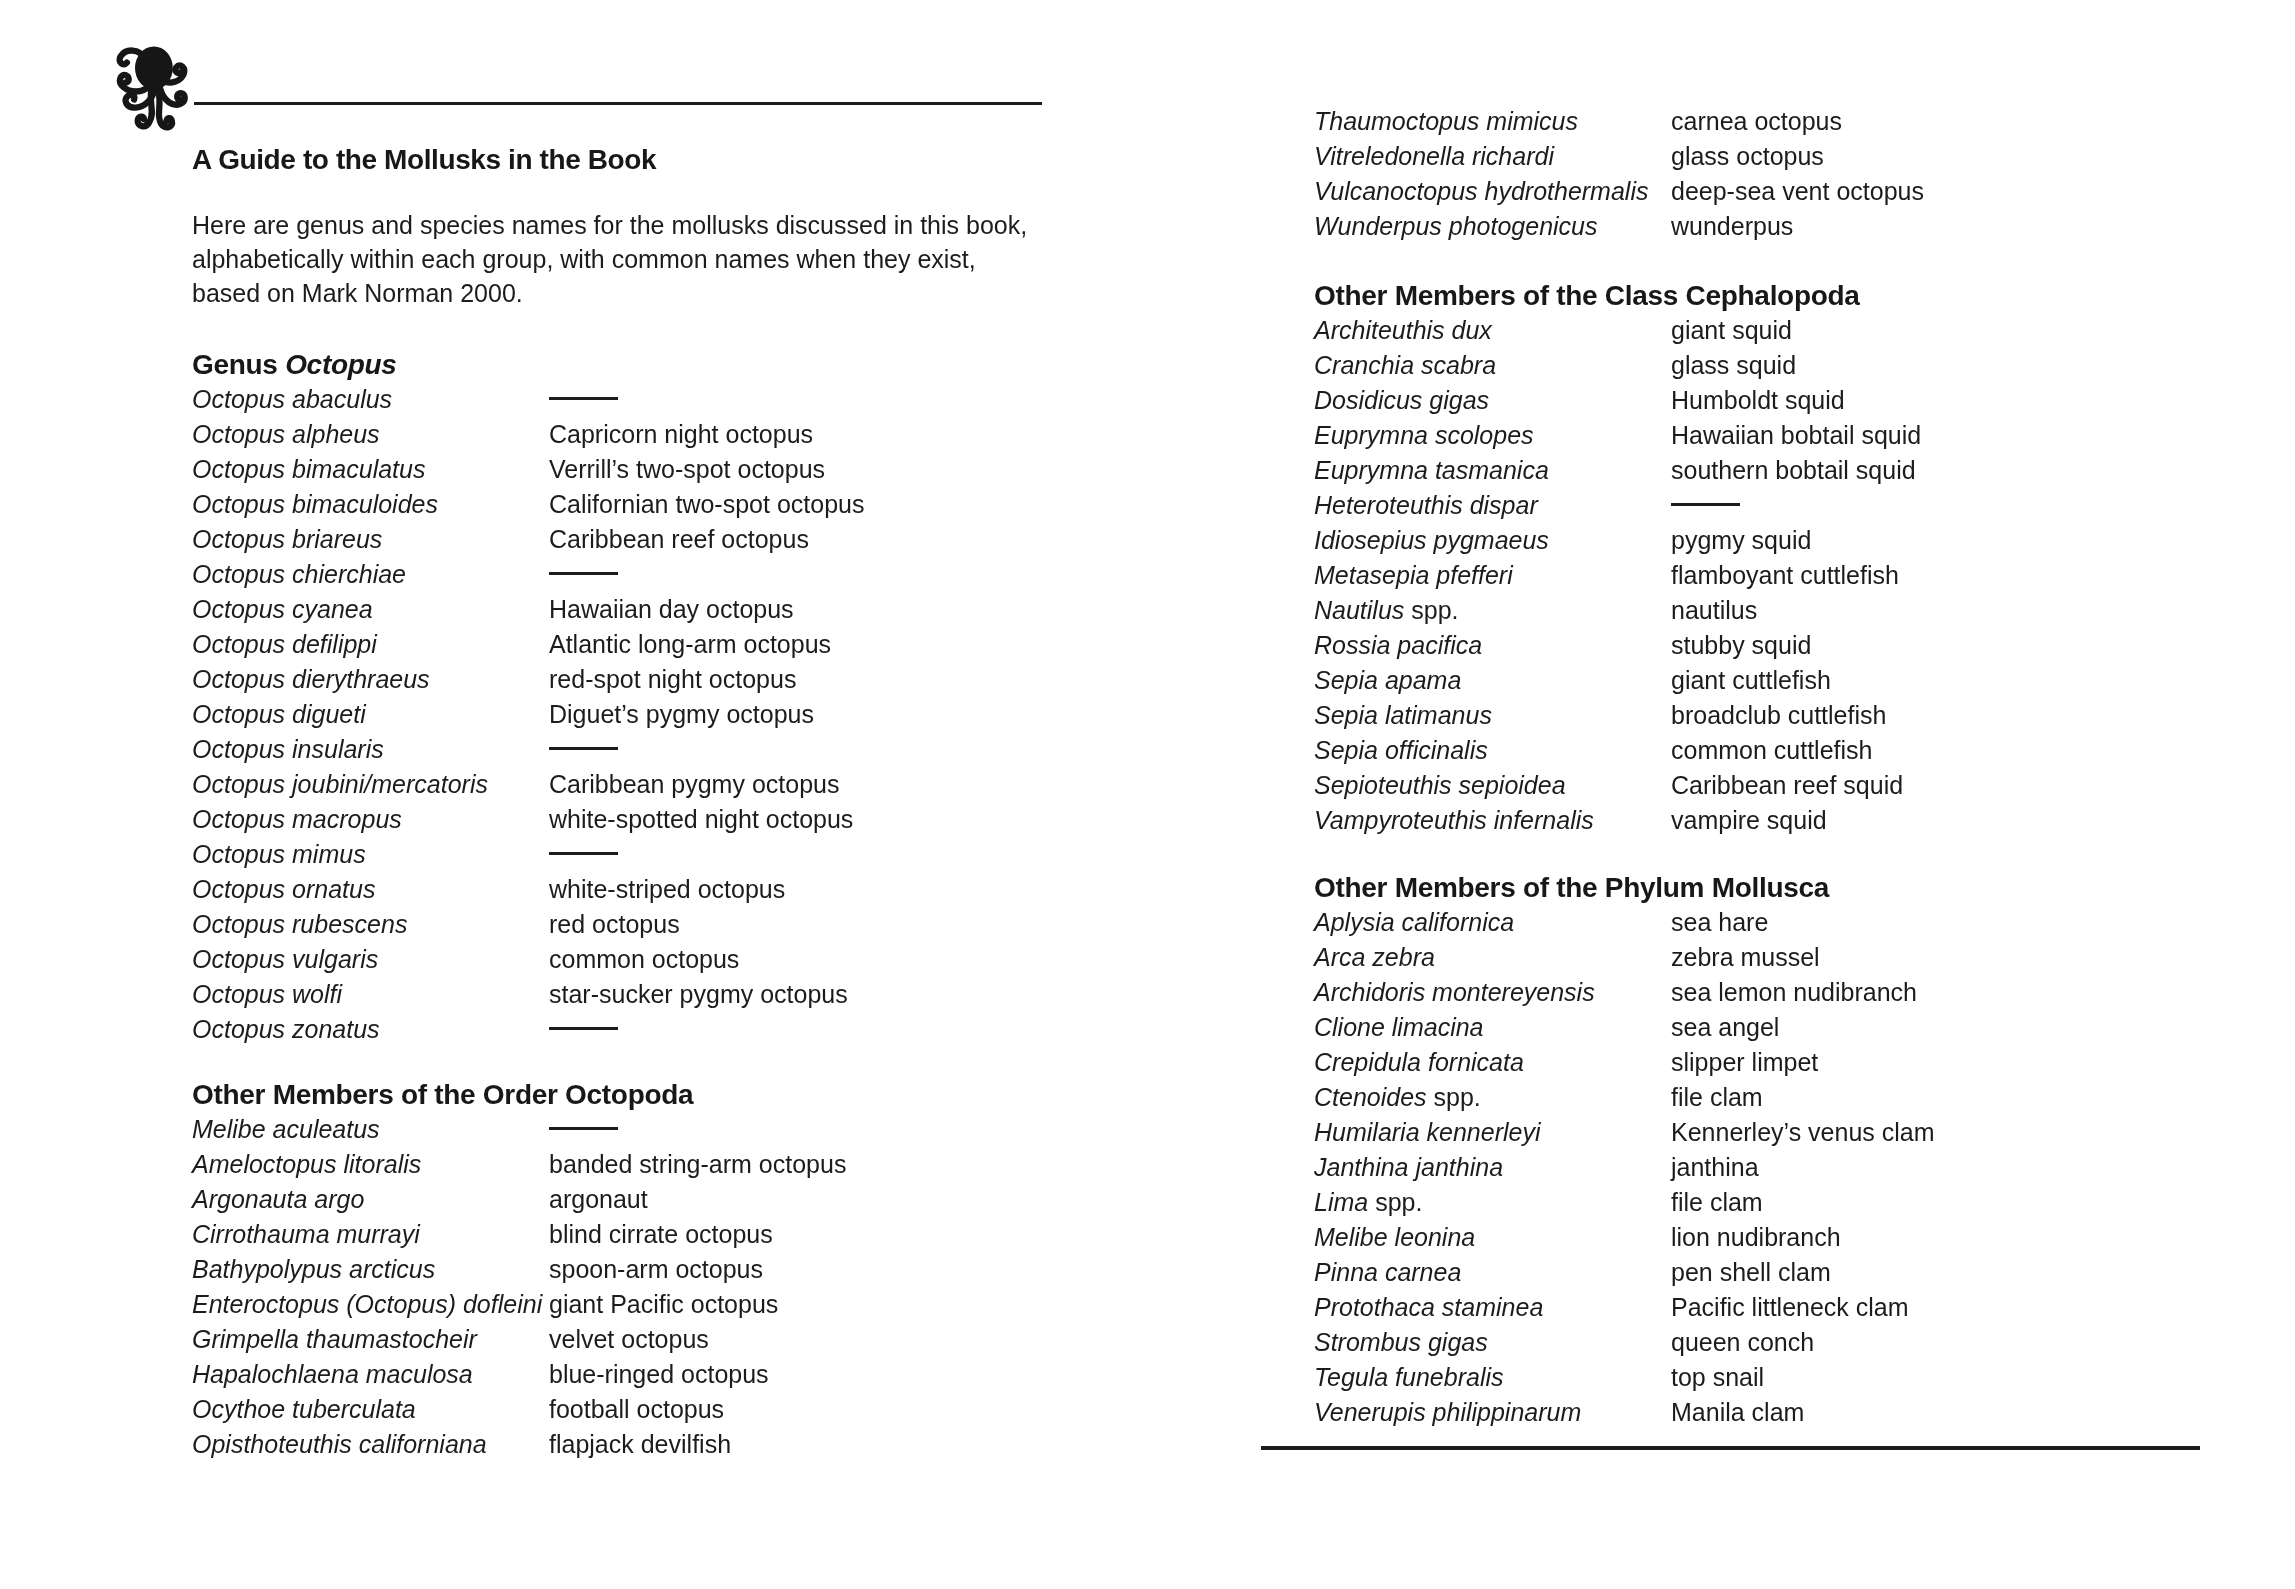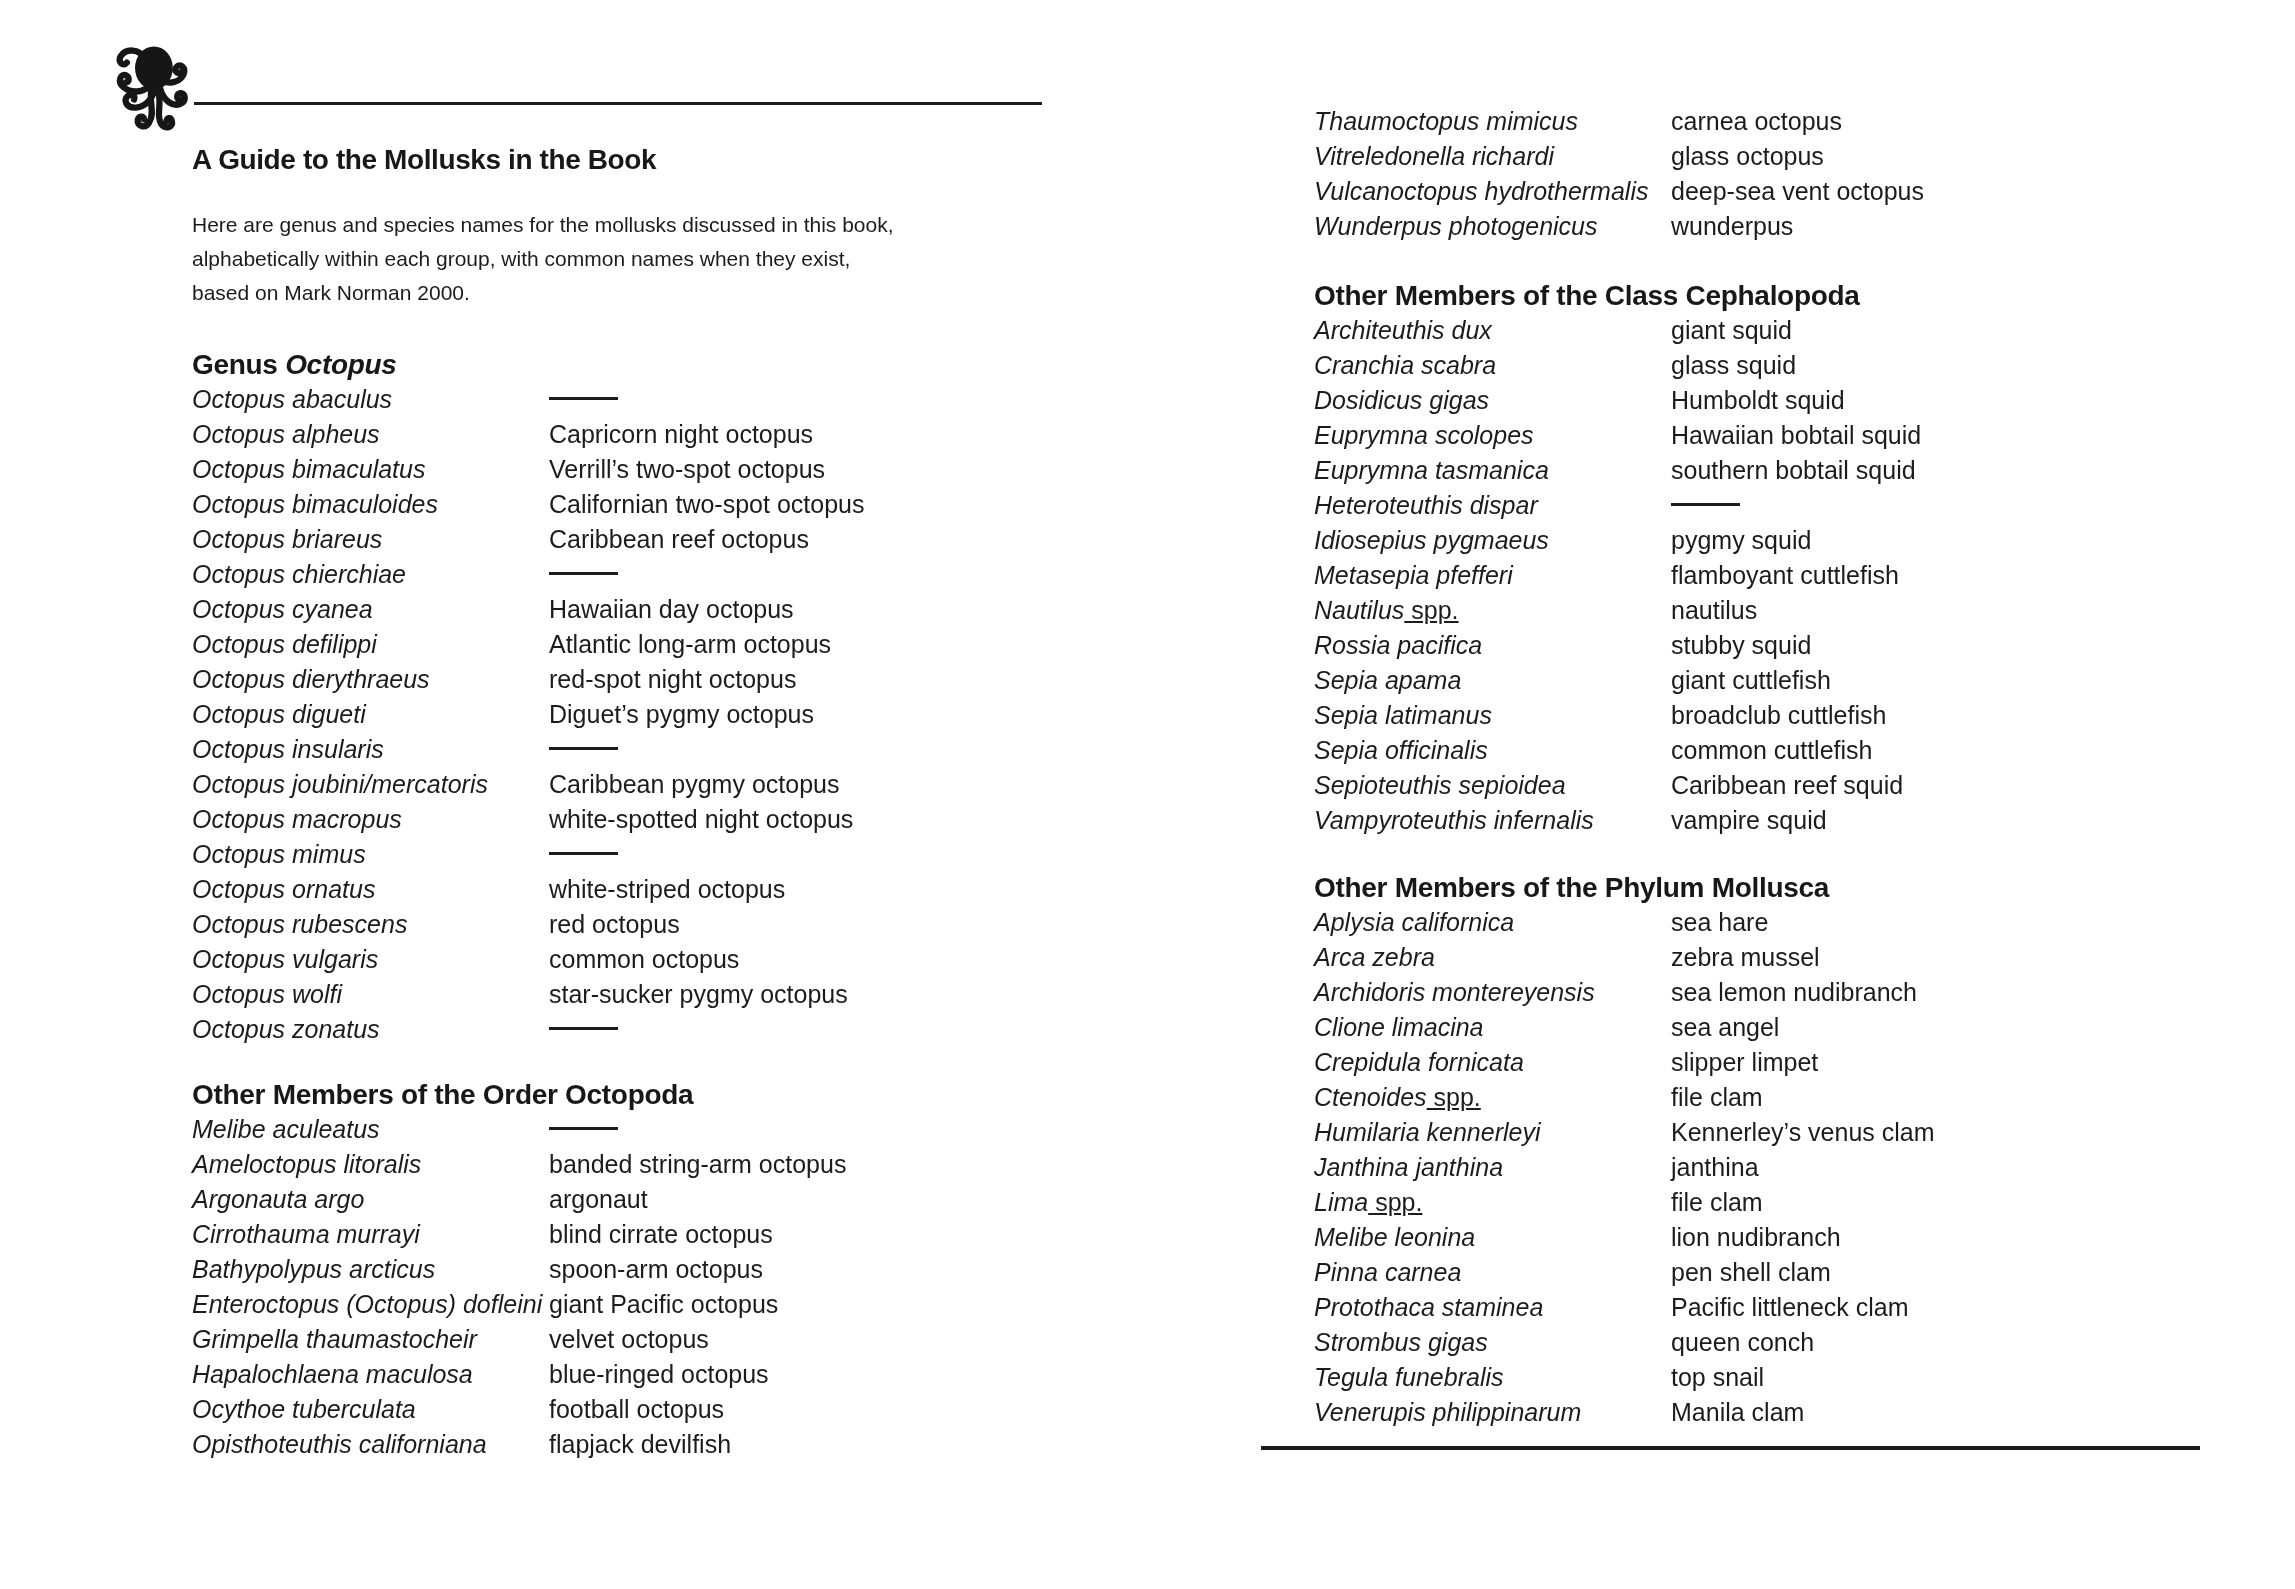--- a/index.html
+++ b/index.html
@@ -25,37 +25,37 @@
   }
 
   .col { position: absolute; width: 989px; }
   .col-left  { left: 192px;  top: 139px; }
   .col-right { left: 1314px; top: 104px; }
 
   h1.title {
     margin: 0; font-size: 28px; line-height: 41px; font-weight: 700;
     letter-spacing: -0.4px; color: #181818;
   }
-  .intro { margin: 28px 0 0 0; font-size: 21px; line-height: 34px; }
+  .intro { margin: 28px 0 0 0; font-size: 25px; line-height: 34px; }
   .intro .line { display: block; }
 
   h2.section-heading {
     margin: 0; font-size: 28px; line-height: 35px; font-weight: 700;
     letter-spacing: -0.3px; color: #181818;
   }
   h2.mt-genus { margin-top: 37px; }
   h2.mt-octopoda { margin-top: 30px; }
   h2.mt-ceph { margin-top: 34px; }
   h2.mt-moll { margin-top: 32px; }
   h2 .it { font-style: italic; }
 
   .species-list { margin: 0; }
   .row { display: flex; font-size: 25px; line-height: 35px; white-space: nowrap; }
   .sci { width: 357px; flex: none; font-style: italic; }
-  .sci .suffix { font-style: normal; text-decoration: underline; }
+  .sci .suffix { font-style: normal; }
   .common { flex: none; }
   .dash {
     display: inline-block; width: 69px; height: 2.6px;
     background: #1c1c1c; vertical-align: middle; margin-bottom: 5.3px;
   }
 </style>
 </head>
 <body>
 
 <div class="book">

